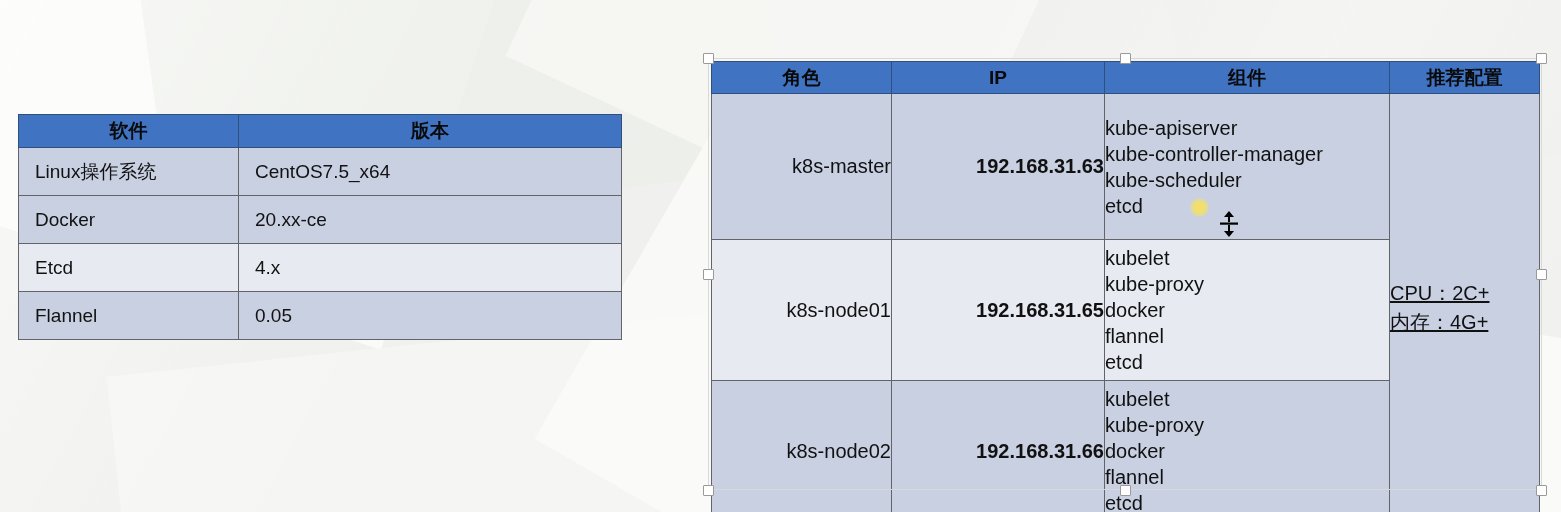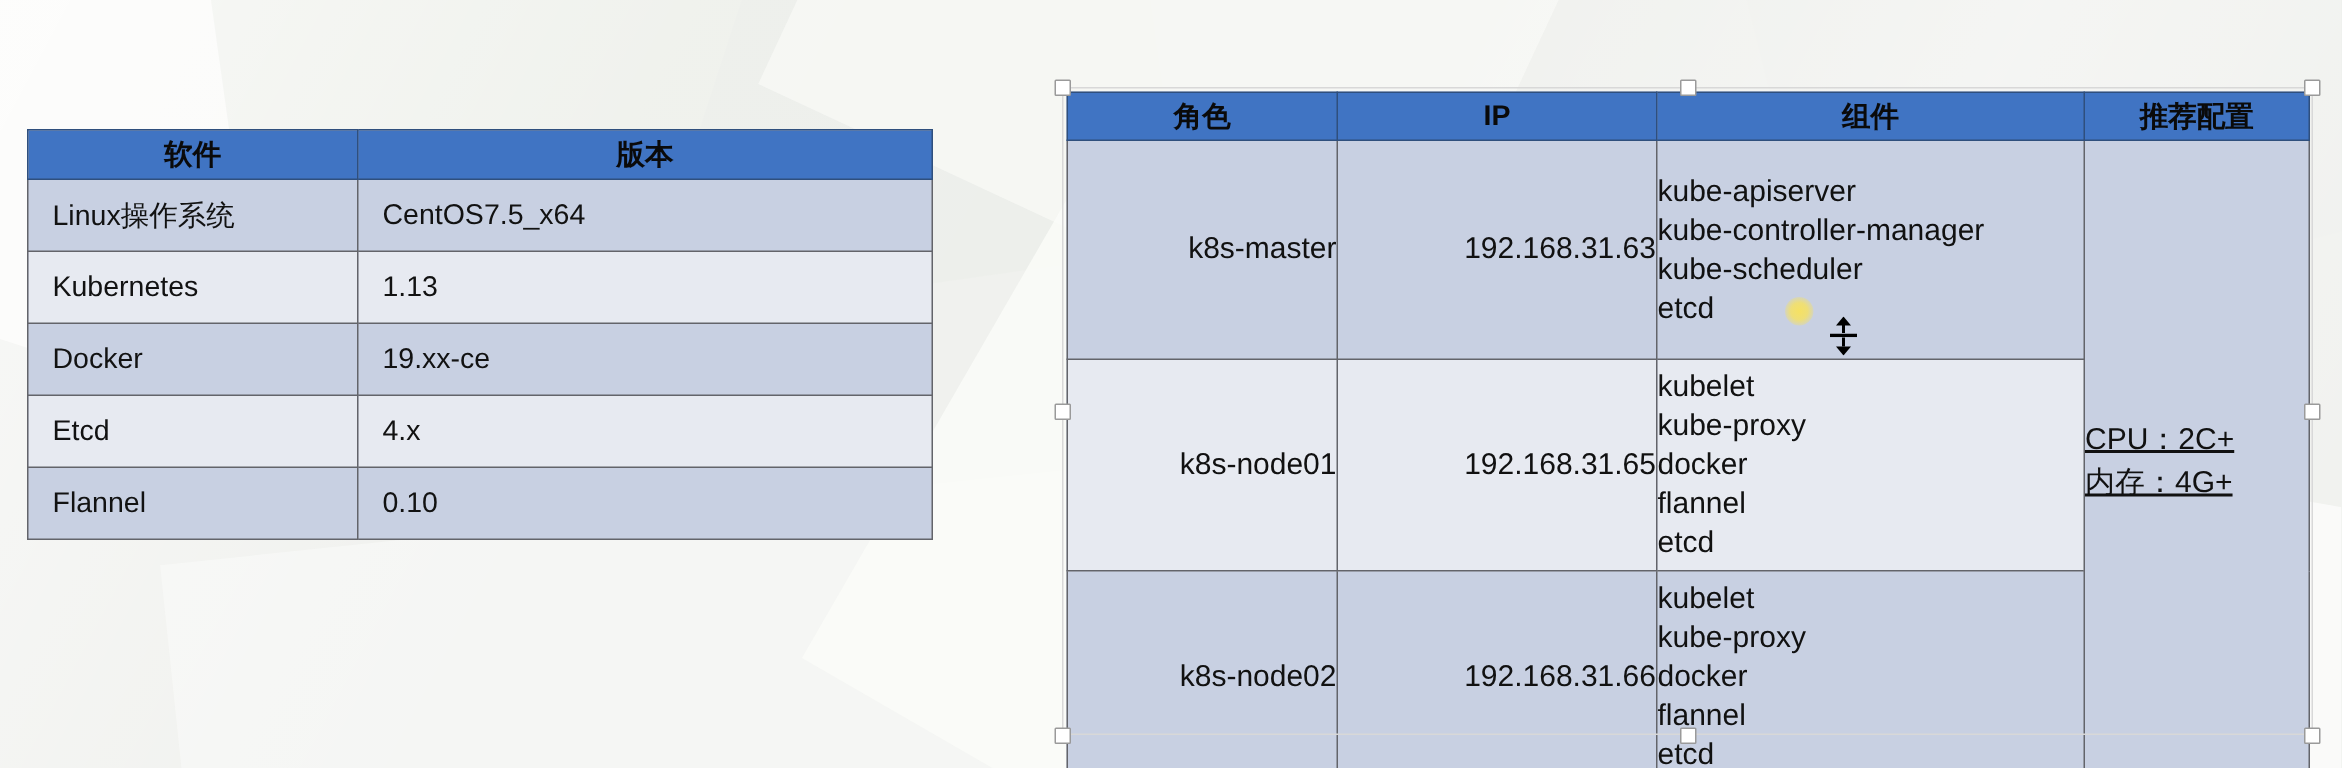--- a/index.html
+++ b/index.html
@@ -98,21 +98,21 @@
     font-weight: bold;
     text-align: center;
     border-color: #2f4f7d;
   }
   .row-dark  > td { background: #c8d0e2; }
   .row-light > td { background: #e7eaf1; }
 
   
   #left-table {
     left: 18px;
-    top: 86px;
+    top: 114px;
     width: 603px;
   }
   #left-table th {
     height: 32px;
     font-size: 19px;
   }
   #left-table td {
     height: 47px;
     font-size: 19px;
     color: #121212;
@@ -137,21 +137,21 @@
   }
   #right-table .col-role { width: 180px; }
   #right-table .col-ip   { width: 213px; }
   #right-table .col-comp { width: 285px; }
   #right-table .col-cfg  { width: 150px; }
 
   .cell-role, .cell-ip {
     text-align: right;
     padding-left: 14px;
   }
-  .cell-ip { padding-left: 20px; }
+  .cell-ip { padding-left: 20px; font-weight: bold; }
   .cell-comp {
     padding: 6px 0 6px 14px;
     vertical-align: top;
     line-height: 1.30;
   }
   .cell-comp div { white-space: nowrap; }
   .cell-cfg {
     text-align: left;
     padding-left: 12px;
     line-height: 1.45;
@@ -239,35 +239,31 @@
     <tr>
       <th>软件</th>
       <th>版本</th>
     </tr>
   </thead>
   <tbody>
     <tr class="row-dark">
       <td>Linux操作系统</td>
       <td>CentOS7.5_x64</td>
     </tr>
-    <tr class="row-light">
-      <td>Kubernetes</td>
-      <td>1.13</td>
-    </tr>
     <tr class="row-dark">
       <td>Docker</td>
-      <td>19.xx-ce</td>
+      <td>20.xx-ce</td>
     </tr>
     <tr class="row-light">
       <td>Etcd</td>
       <td>4.x</td>
     </tr>
     <tr class="row-dark">
       <td>Flannel</td>
-      <td>0.10</td>
+      <td>0.05</td>
     </tr>
   </tbody>
 </table>
 
 <table class="ppt-table" id="right-table">
   <colgroup>
     <col class="col-role">
       <col class="col-ip">
       <col class="col-comp">
       <col class="col-cfg">

